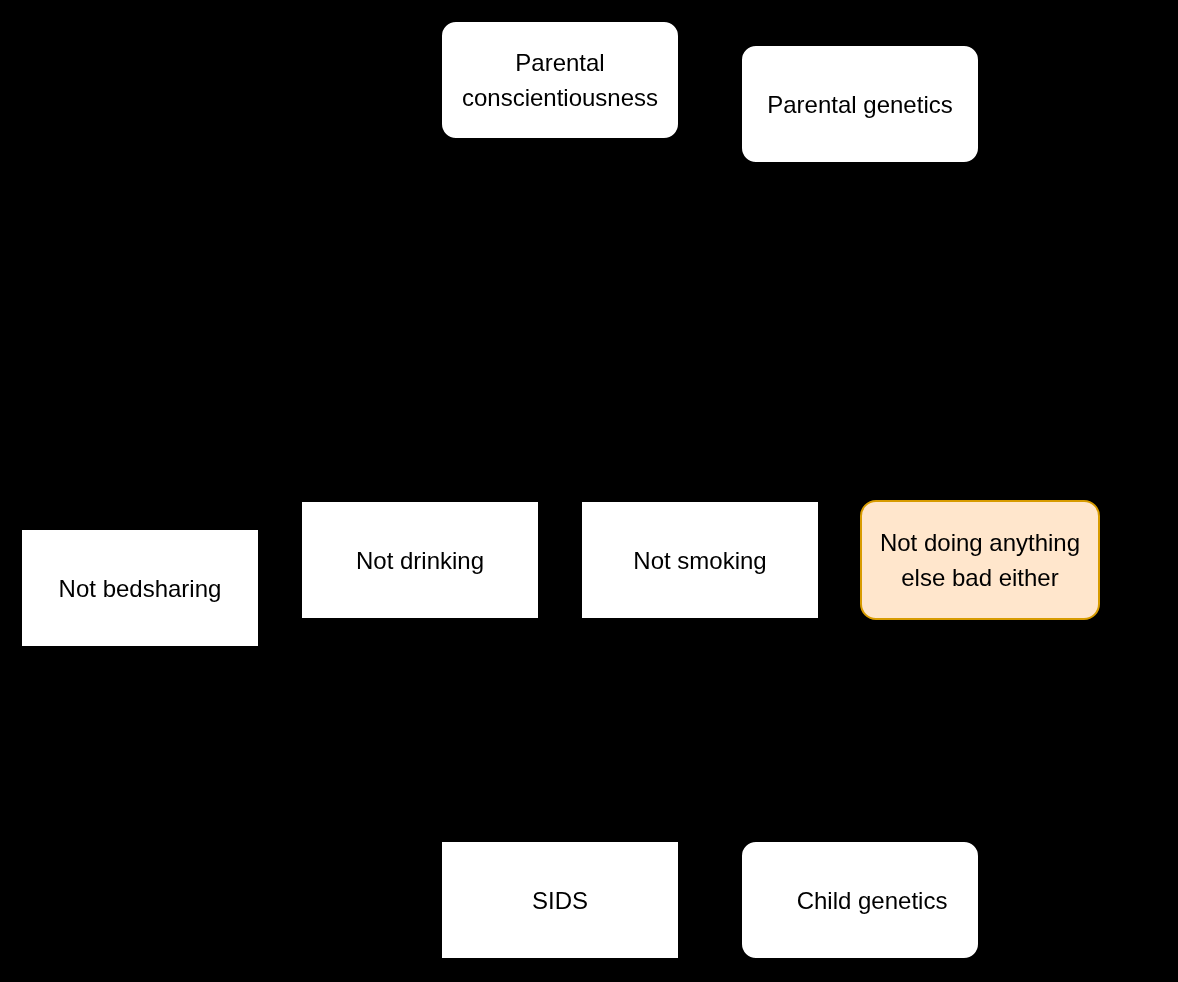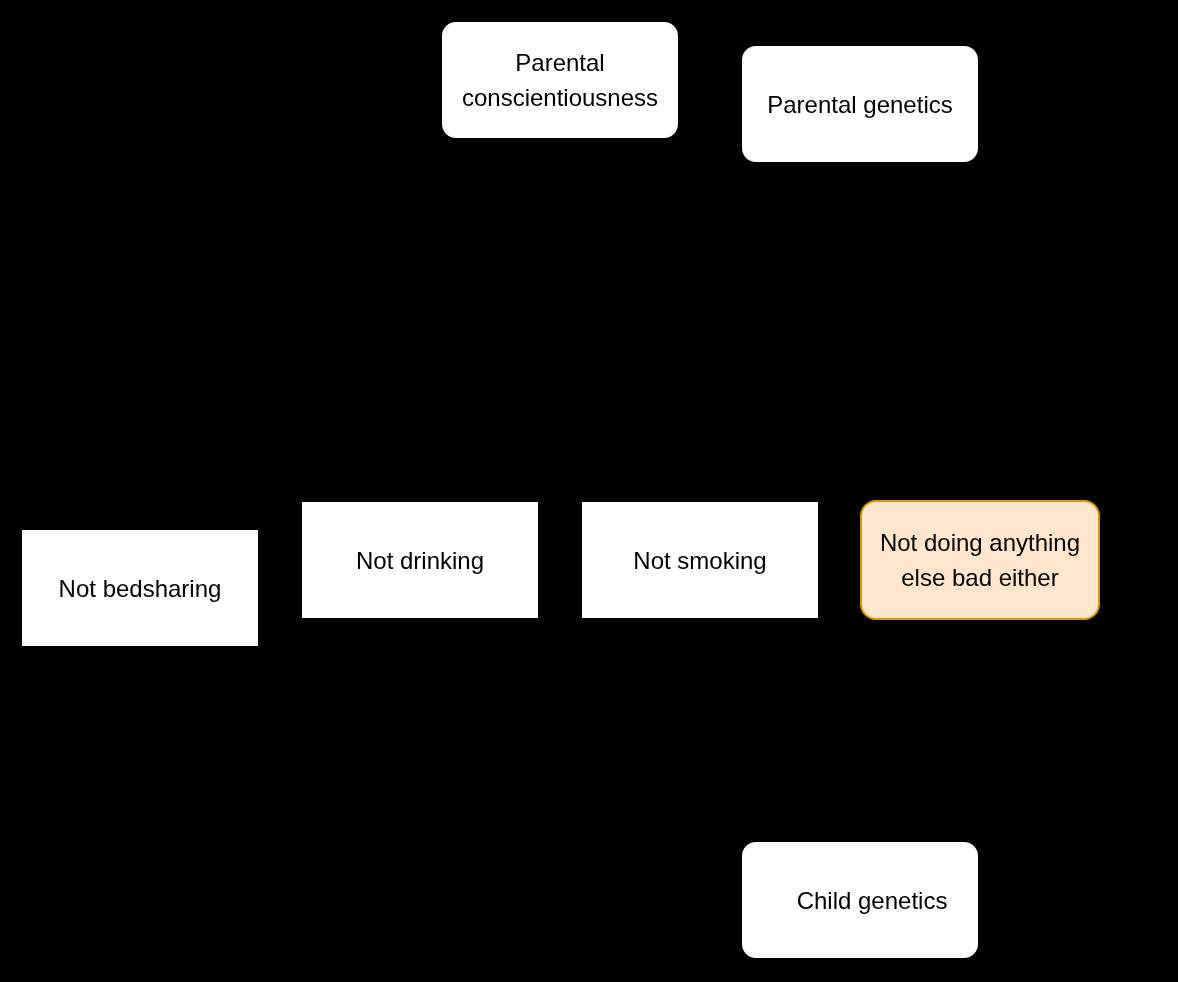--- a/index.html
+++ b/index.html
@@ -108,18 +108,21 @@
 
   <div class="node" style="left:580px; top:500px;">
     <span class="node-label">Not smoking</span>
   </div>
 
   <div class="node rounded highlight" style="left: 860px; top: 500px; background: rgb(255, 230, 204); border-color: rgb(215, 155, 0);">
     <span class="node-label">Not doing anything
 else bad either</span>
   </div>
 
+  <div class="node" style="left:440px; top:840px;">
+    <span class="node-label">SIDS</span>
+  </div>
 
   <div class="node rounded" style="left:740px; top:840px;padding-left:24px;">
     <span class="node-label">Child genetics</span>
   </div>
 
 </div>
 
 </body></html>

